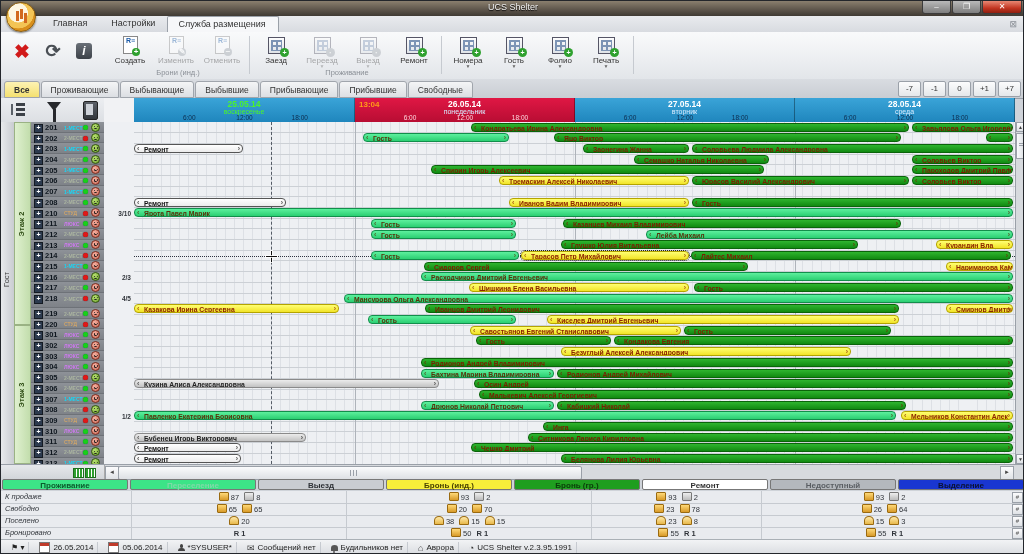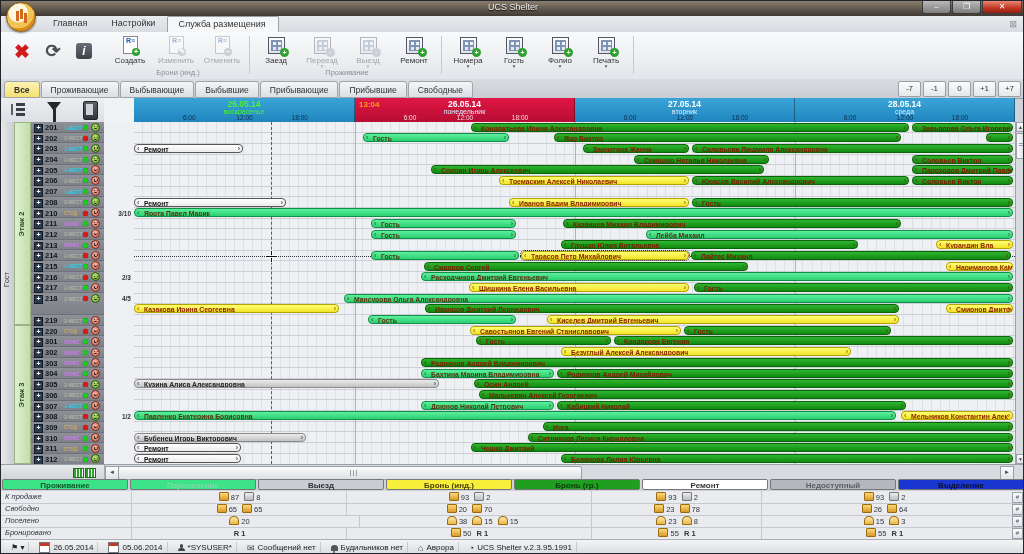--- a/index.html
+++ b/index.html
@@ -473,21 +473,21 @@
         <div class="dot r"></div>
         <div class="face g"></div>
       </div>
       <div class="rrow" style="height: 10.6875px; width: 73px;">
         <div class="plus">+</div>
         <div class="num">217</div>
         <div class="typ" style="color: rgb(170, 180, 160);">2-МЕСТ</div>
         <div class="dot g"></div>
         <div class="face r"></div>
       </div>
-      <div class="rrow" style="height: 22px; width: 73px;">
+      <div class="rrow" style="height: 15px; width: 73px;">
         <div class="plus">+</div>
         <div class="num">218</div>
         <div class="typ" style="color: rgb(170, 180, 160);">2-МЕСТ</div>
         <div class="dot r"></div>
         <div class="face g"></div>
       </div>
       <div class="rrow" style="height: 10.6875px; width: 73px;">
         <div class="plus">+</div>
         <div class="num">219</div>
         <div class="typ" style="color: rgb(170, 180, 160);">2-МЕСТ</div>
@@ -765,21 +765,21 @@
           <span><span class="mic b"></span><span> 26</span></span>
           <span><span class="mic b"></span><span> 64</span></span>
         </div>
         <div class="sbtn">#</div>
       </div>
       <div class="srow" style="top: 24px;">
         <div class="lbl">Поселено</div>
         <div class="scell" style="left: 130px; width: 215px;">
           <span><span class="mic p"></span><span> 20</span></span>
         </div>
-        <div class="scell" style="left: 358px; width: 245px;">
+        <div class="scell" style="left: 345px; width: 245px;">
           <span><span class="mic p"></span><span> 38</span></span>
           <span><span class="mic p"></span><span> 15</span></span>
           <span><span class="mic p"></span><span> 15</span></span>
         </div>
         <div class="scell" style="left: 590px; width: 170px;">
           <span><span class="mic p"></span><span> 23</span></span>
           <span><span class="mic p"></span><span> 8</span></span>
         </div>
         <div class="scell" style="left: 760px; width: 245px;">
           <span><span class="mic p"></span><span> 15</span></span>

